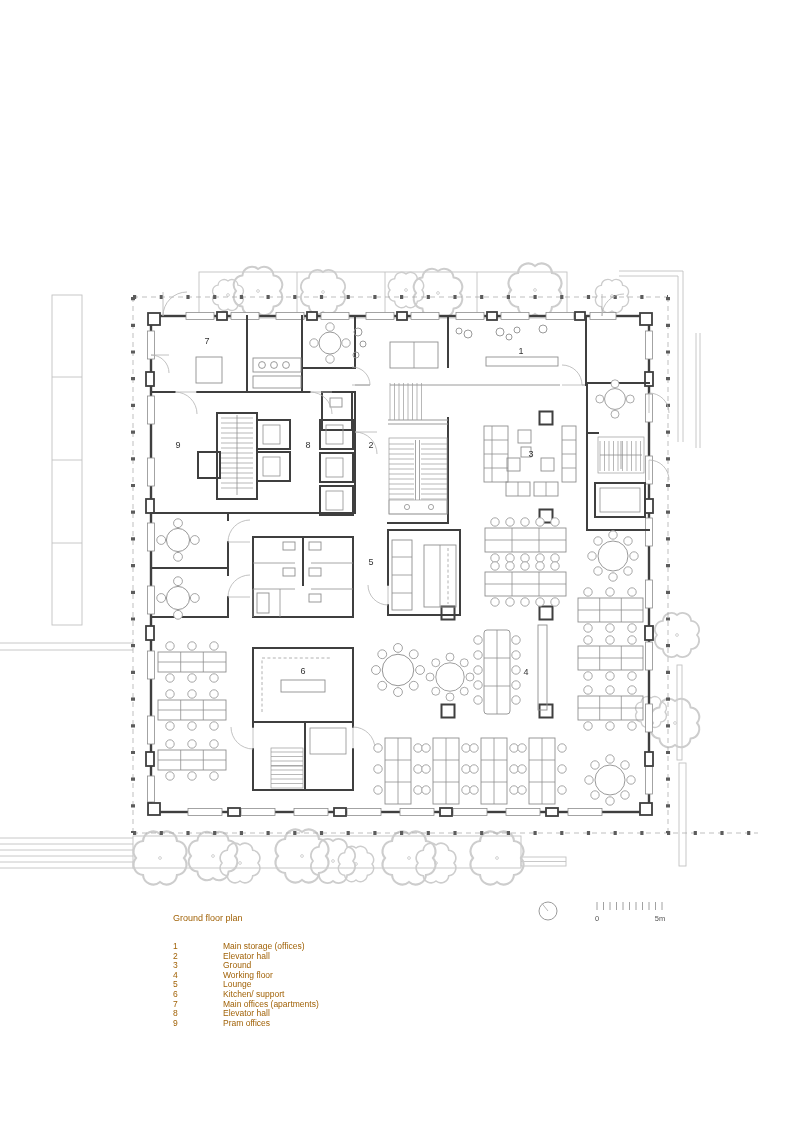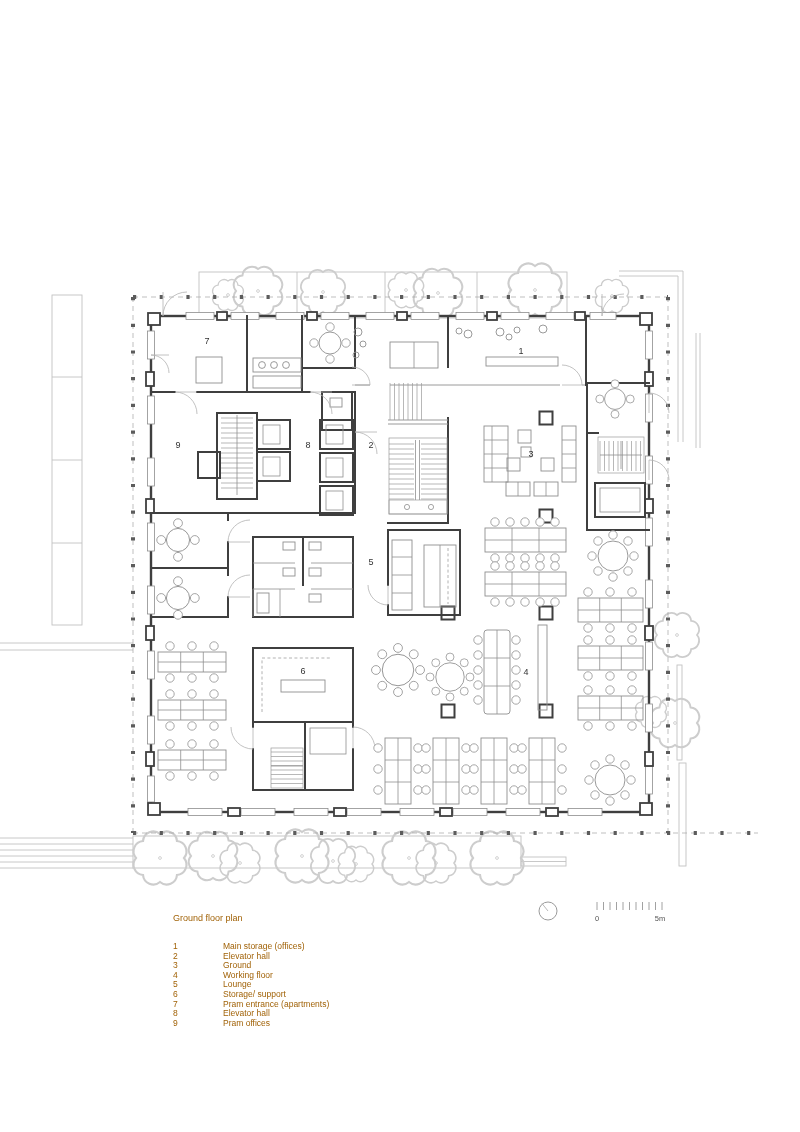--- a/index.html
+++ b/index.html
@@ -567,25 +567,25 @@
   <div class="row">
         <span class="num">4</span>
         <span class="lbl">Working floor</span>
       </div>
   <div class="row">
         <span class="num">5</span>
         <span class="lbl">Lounge</span>
       </div>
   <div class="row">
         <span class="num">6</span>
-        <span class="lbl">Storage/ support</span>
+        <span class="lbl">Kitchen/ support</span>
       </div>
   <div class="row">
         <span class="num">7</span>
-        <span class="lbl">Pram entrance (apartments)</span>
+        <span class="lbl">Main offices (apartments)</span>
       </div>
   <div class="row">
         <span class="num">8</span>
         <span class="lbl">Elevator hall</span>
       </div>
   <div class="row">
         <span class="num">9</span>
         <span class="lbl">Pram offices</span>
       </div>
 </div>

